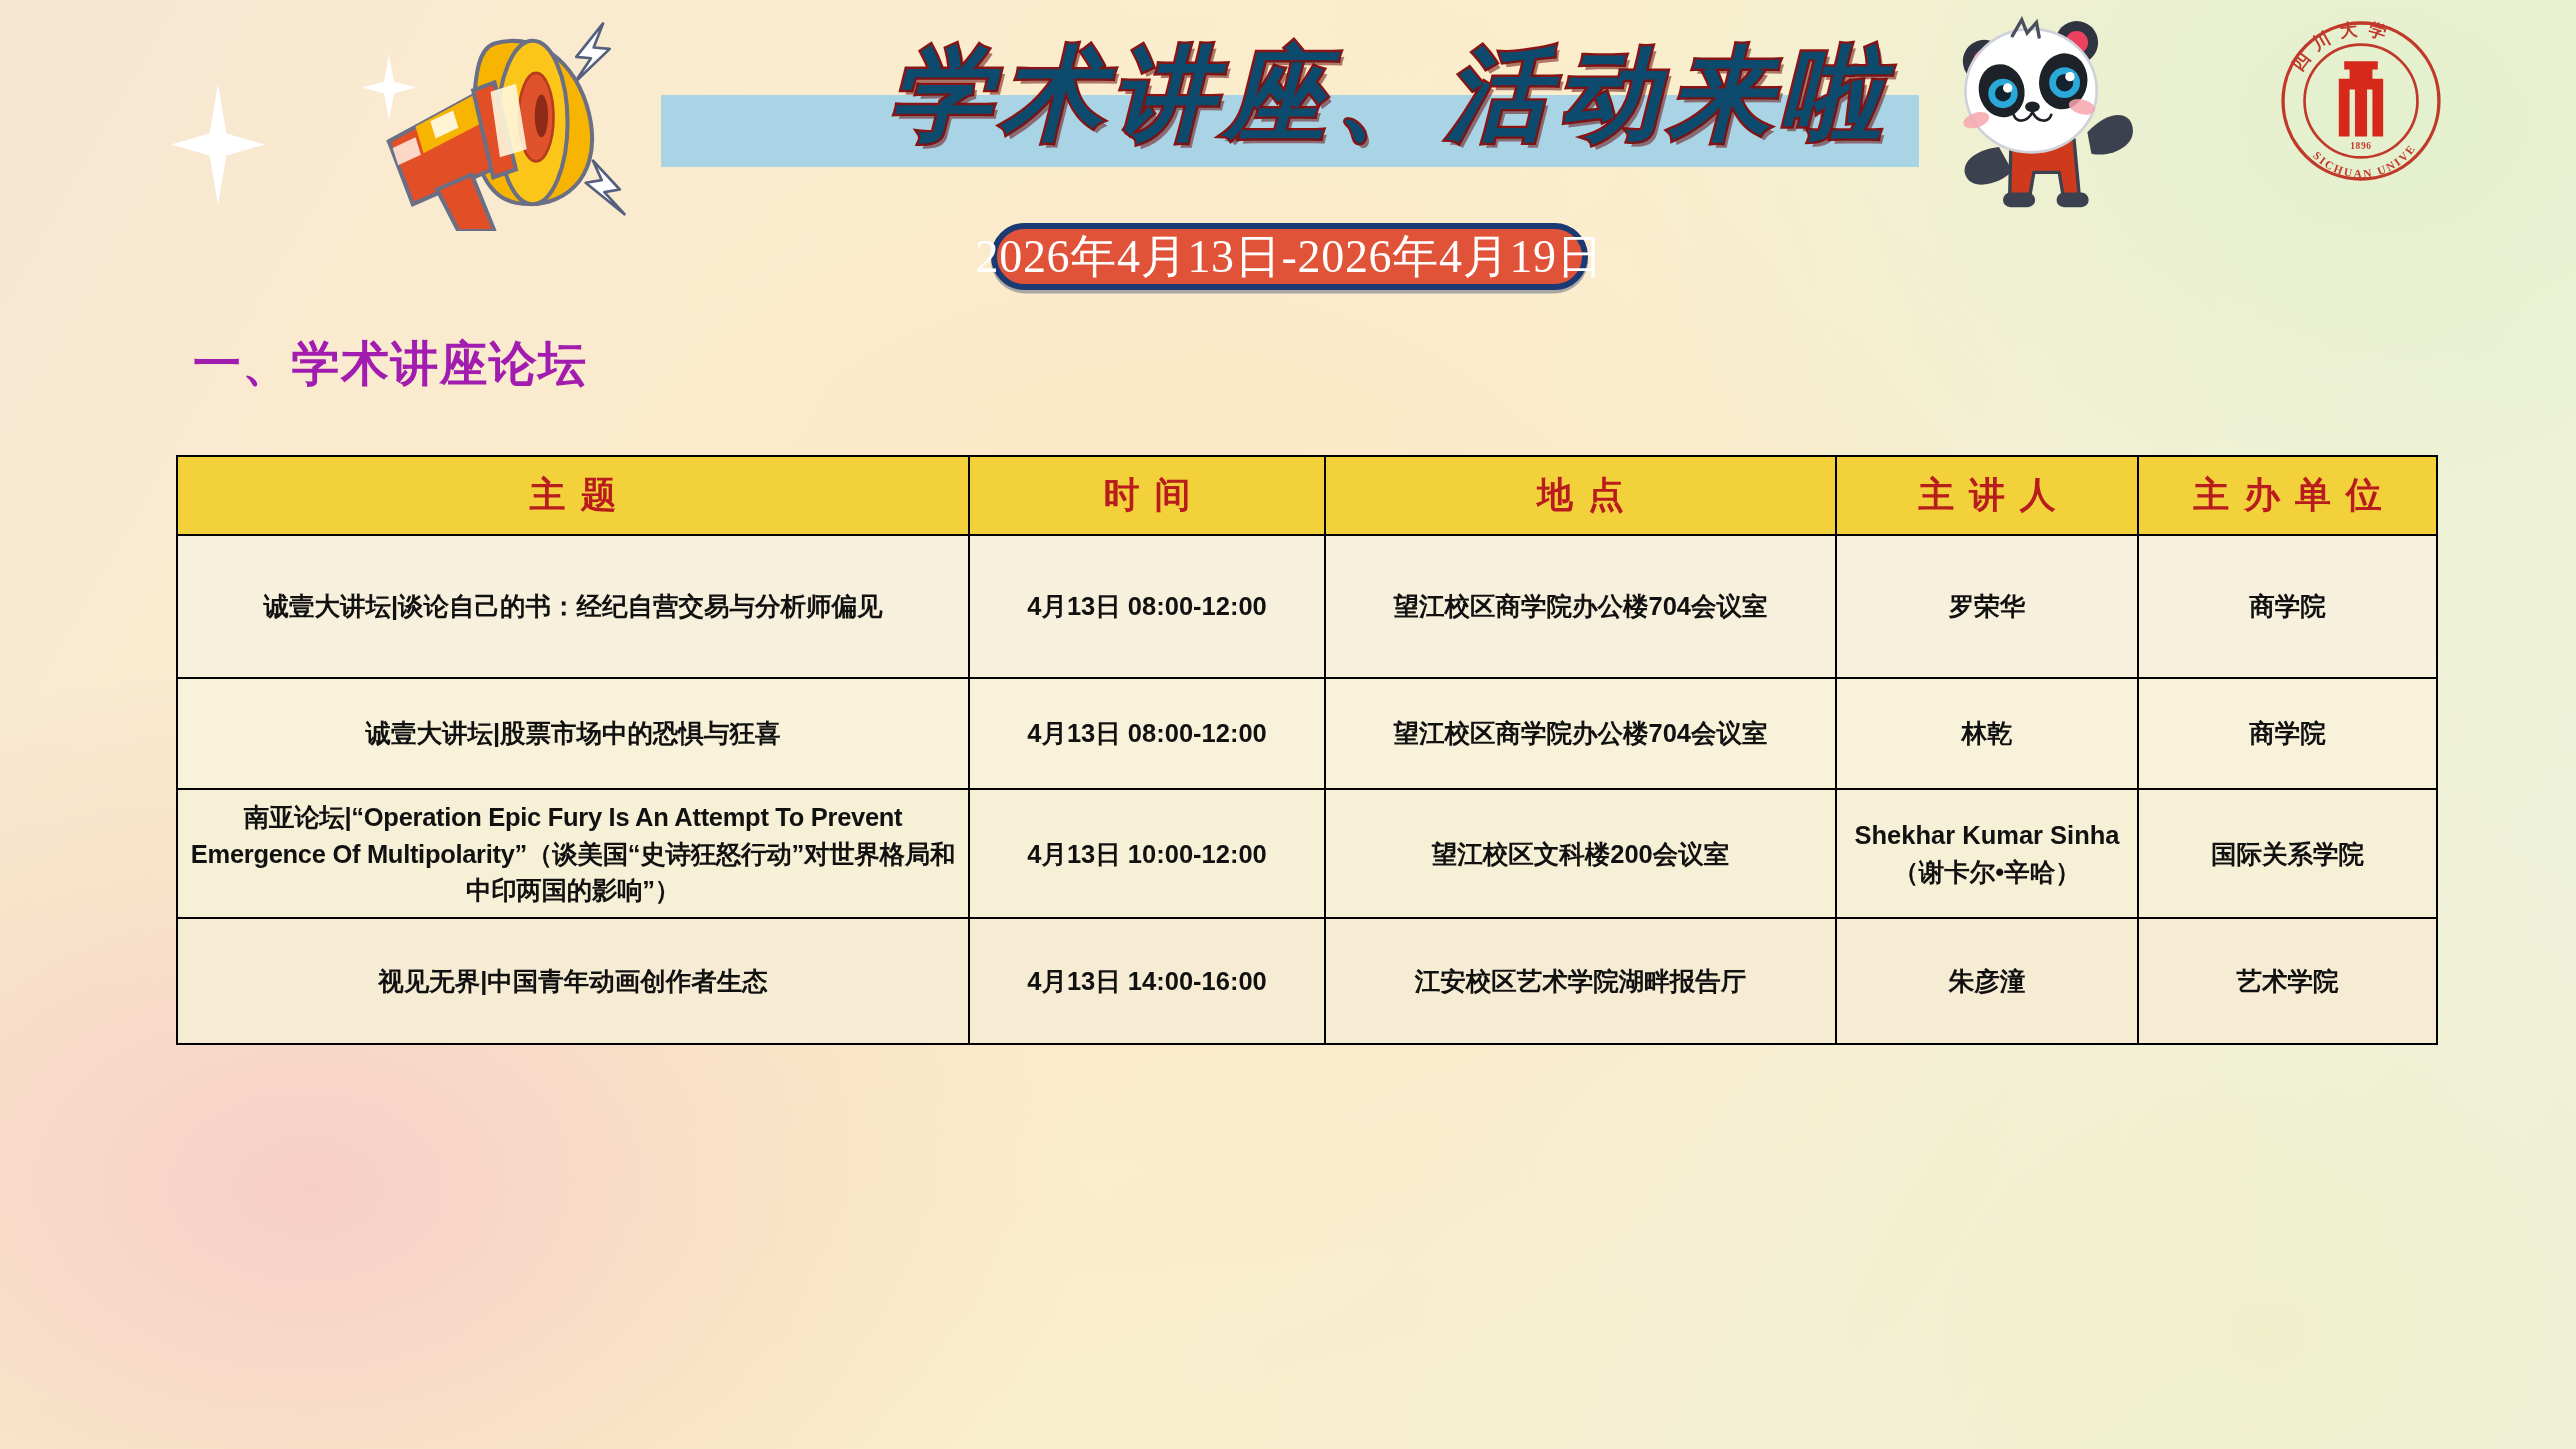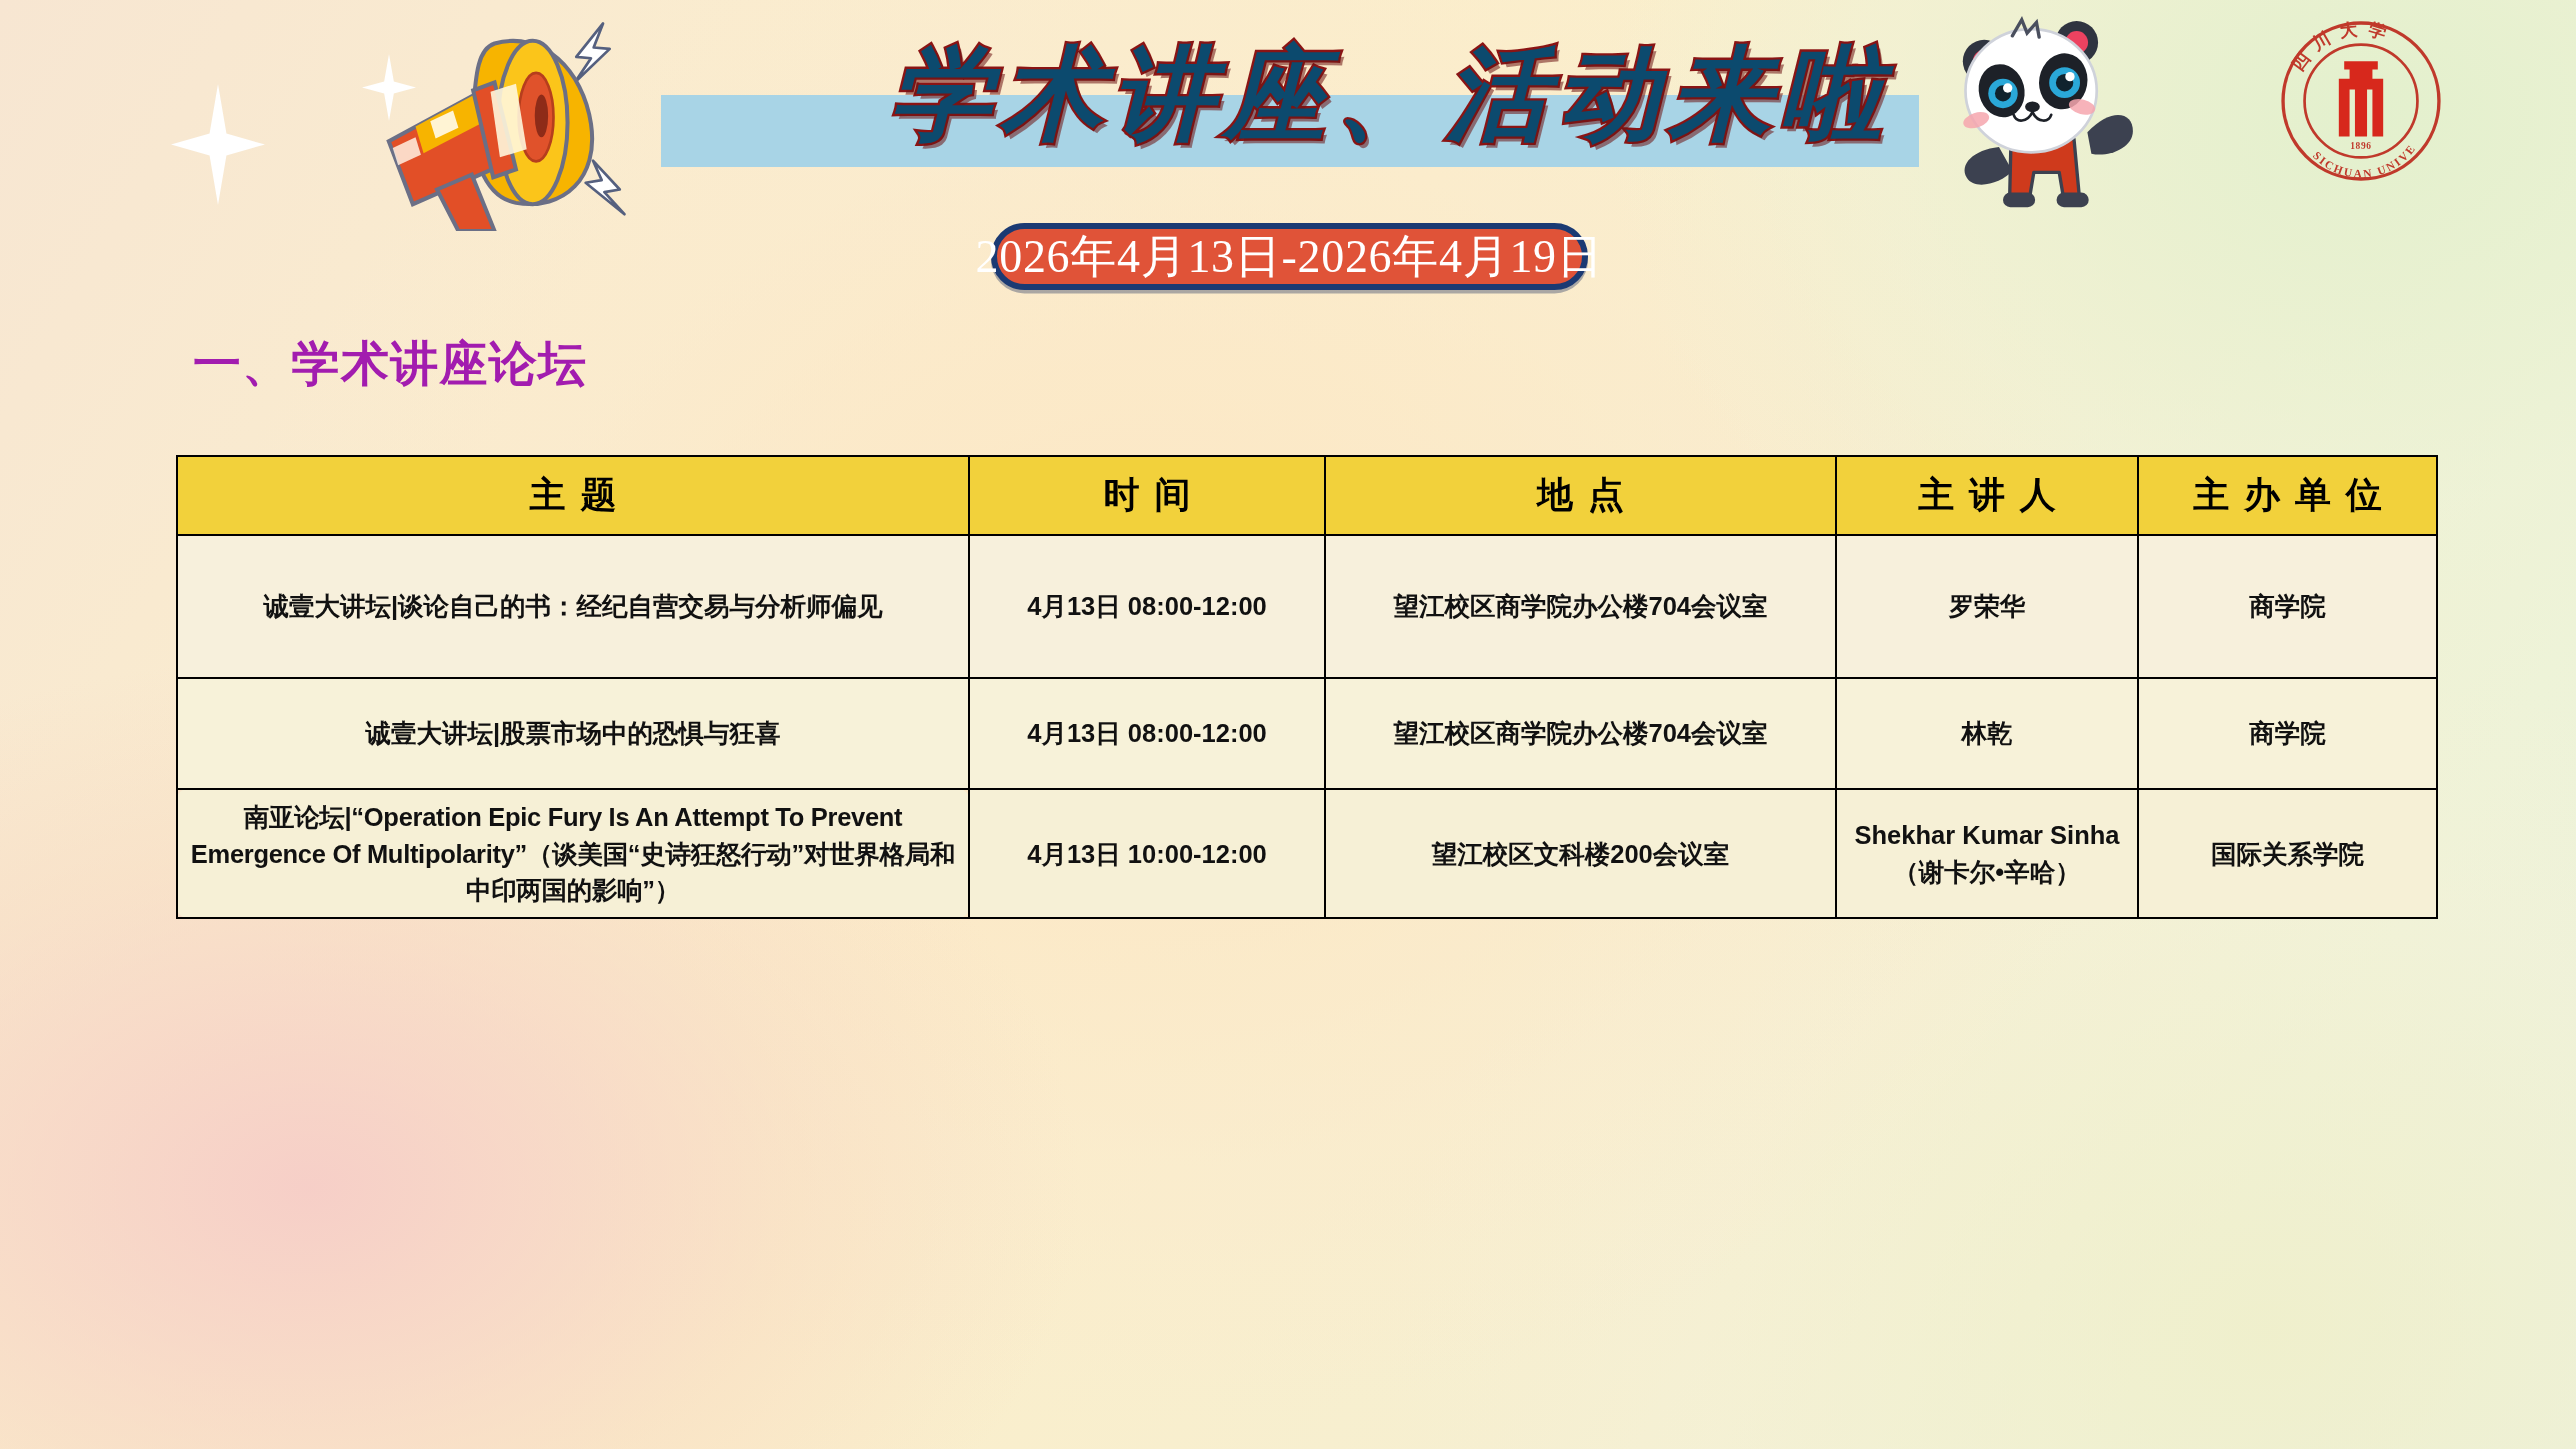--- a/index.html
+++ b/index.html
@@ -120,21 +120,21 @@
   table.sched col.c-place   { width: 511px; }
   table.sched col.c-speaker { width: 302px; }
   table.sched col.c-org     { width: 299px; }
 
   table.sched th {
     background: #f2d13b;
     border: 2.7px solid #000000;
     height: 79px;
     font-size: 36px;
     font-weight: 700;
-    color: #000000;
+    color: #b91c1c;
     letter-spacing: 14.8px;
     text-indent: 14.8px;
   }
   table.sched td {
     border: 2.7px solid #000000;
     padding: 9.4px 10.7px;
     text-align: center;
     vertical-align: middle;
     font-size: 25.5px;
     font-weight: 700;
@@ -287,16 +287,23 @@
         <td class="cell-org">商学院</td>
       </tr>
       <tr class="r3">
         <td class="cell-topic r3-topic">南亚论坛|“Operation Epic Fury Is An Attempt To Prevent Emergence Of Multipolarity”（谈美国“史诗狂怒行动”对世界格局和中印两国的影响”）</td>
         <td class="cell-time">4月13日 10:00-12:00</td>
         <td class="cell-place">望江校区文科楼200会议室</td>
         <td class="cell-speaker r3-speaker" style="white-space: pre-line;">Shekhar Kumar Sinha
 （谢卡尔•辛哈）</td>
         <td class="cell-org">国际关系学院</td>
       </tr>
+      <tr class="r4">
+        <td class="cell-topic">视见无界|中国青年动画创作者生态</td>
+        <td class="cell-time">4月13日 14:00-16:00</td>
+        <td class="cell-place">江安校区艺术学院湖畔报告厅</td>
+        <td class="cell-speaker">朱彦潼</td>
+        <td class="cell-org">艺术学院</td>
+      </tr>
     </tbody>
   </table>
 </div>
 
 
 </body></html>

